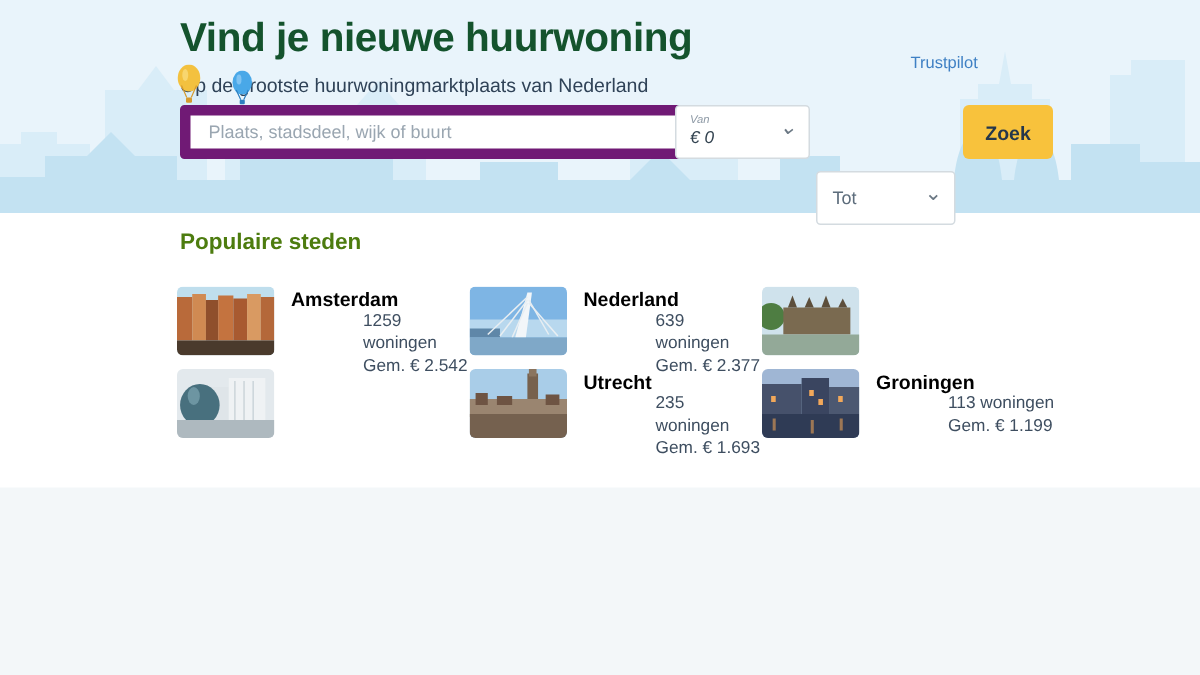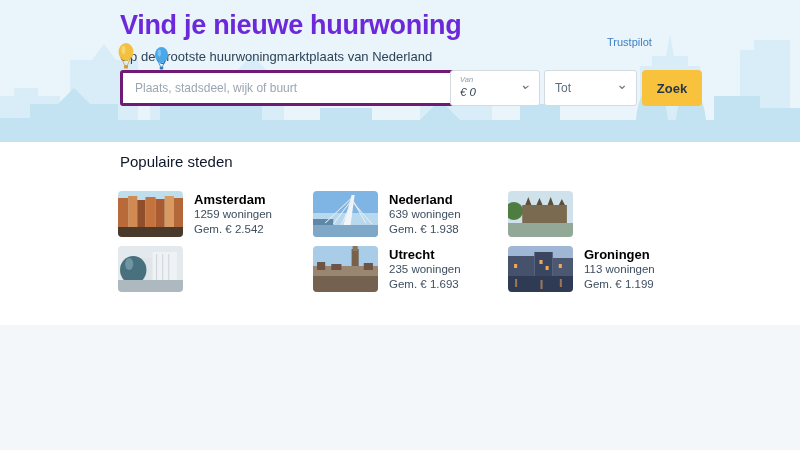--- a/index.html
+++ b/index.html
@@ -3,57 +3,57 @@
 <meta charset="utf-8">
 <style>
   * { margin:0; padding:0; box-sizing:border-box; }
   html,body { background:#ffffff; }
   body { font-family:"Liberation Sans", sans-serif; }
   .stage { position:relative; width:800px; height:450px; overflow:hidden; background:#ffffff; }
 
   
   .hero { position:absolute; left:0; top:0; width:800px; height:142px; background:#e9f4fb; }
   .hero .sky { position:absolute; left:0; bottom:0; }
-  .hero-title { position:absolute; left:120px; top:10px; font-size:27px; font-weight:bold; color:#6d28d9; letter-spacing:-0.3px; }
+  .hero-title { position:absolute; left:120px; top:10px; font-size:27px; font-weight:bold; color:#14532d; letter-spacing:-0.3px; }
   .hero-sub { position:absolute; left:120px; top:49px; font-size:13px; color:#2f4257; }
   .trustpilot { position:absolute; left:607px; top:36px; font-size:11px; color:#3f80c4; cursor:pointer; }
 
   .search-input { position:absolute; left:120px; top:70px; width:394px; height:36px; background:#fff;
-    border:3px solid #701a75; border-radius:3px; padding:0 12px; font-size:12px; color:#3b82f6;
+    border:7px solid #701a75; border-radius:3px; padding:0 12px; font-size:12px; color:#3b82f6;
     font-family:"Liberation Sans", sans-serif; outline:none; }
   .search-input::placeholder { color:#9aa6b1; }
 
   .select-box { position:absolute; top:70px; height:36px; background:#fff; border:1px solid #d4dbe0;
     border-radius:3px; cursor:pointer; }
   .select-from { left:450px; width:90px;font-style:italic; }
-  .select-to   { left:544px; width:93px; }
+  .select-to   { left:544px; width:93px;margin-top:44px; }
   .select-label { position:absolute; left:9px; top:4px; font-size:7.5px; color:#8d99a5; }
   .select-value { position:absolute; left:9px; top:15px; font-size:11.5px; color:#32424f; }
   .select-value-center { position:absolute; left:10px; top:10px; font-size:12px; color:#5d6d7c; }
   .chev { position:absolute; right:8px; top:6px; font-size:14px; color:#6b7884; line-height:14px; }
 
   .zoek-btn { position:absolute; left:642px; top:70px; width:60px; height:36px; background:#f8c23c;
     border:none; border-radius:4px; font-size:13px; font-weight:bold; color:#25374b;
     font-family:"Liberation Sans", sans-serif; cursor:pointer; }
 
   .balloon { position:absolute; }
   .balloon-yellow { left:117px; top:43px; }
   .balloon-blue { left:154px; top:47px; }
 
   
-  .ps-heading, .hiw-heading { position:absolute; left:120px; font-size:15px; font-weight:normal; color:#0f172a; }
+  .ps-heading, .hiw-heading { position:absolute; left:120px; font-size:15px; font-weight:bold; color:#4d7c0f; }
   .ps-heading { top:153px; }
   .cities { position:absolute; left:118px; top:191px; display:grid;
     grid-template-columns:repeat(3,195px); grid-auto-rows:46px; row-gap:9px; }
   .city { display:flex; text-decoration:none; cursor:pointer; }
   .city-photo { width:65px; height:46px; border-radius:4px; overflow:hidden; flex:0 0 65px; }
   .city-photo svg { display:block; }
   .city-info { margin-left:11px; padding-top:1px; }
   .city-name { display:block; font-size:13px; font-weight:bold; color:#000000; line-height:15px; }
-  .city-listings, .city-avg { display:block; font-size:11.5px; color:#3e4e60; line-height:15px; }
+  .city-listings, .city-avg { display:block; font-size:11.5px; color:#3e4e60; line-height:15px;margin-left:48px; }
 
   
   .gray-section { position:absolute; left:0; top:325px; width:800px; height:125px; background:#f3f7f9; }
 </style>
 </head>
 <body>
 
 <div class="stage">
 
   <div class="hero">
@@ -147,21 +147,21 @@
             <line x1="38" y1="11" x2="28" y2="34"></line>
               <line x1="39" y1="9" x2="52" y2="32"></line>
             <line x1="39" y1="11" x2="58" y2="33"></line>
           </g>
           <rect y="34" width="64" height="12" fill="#7fa8c8"></rect>
         </svg>
       </span>
       <span class="city-info">
         <span class="city-name">Nederland</span>
         <span class="city-listings">639 woningen</span>
-        <span class="city-avg">Gem. € 1.938</span>
+        <span class="city-avg">Gem. € 2.377</span>
       </span>
     </a>
 
     <a class="city">
       <span class="city-photo">
         <svg width="65" height="46" viewBox="0 0 64 46" preserveAspectRatio="none">
           <rect width="64" height="46" fill="#cfe2ec"></rect>
           <circle cx="6" cy="20" r="9" fill="#4e7d42"></circle>
           <rect x="14" y="14" width="44" height="18" fill="#7a6a50"></rect>
           <g fill="#5d4f3c">

